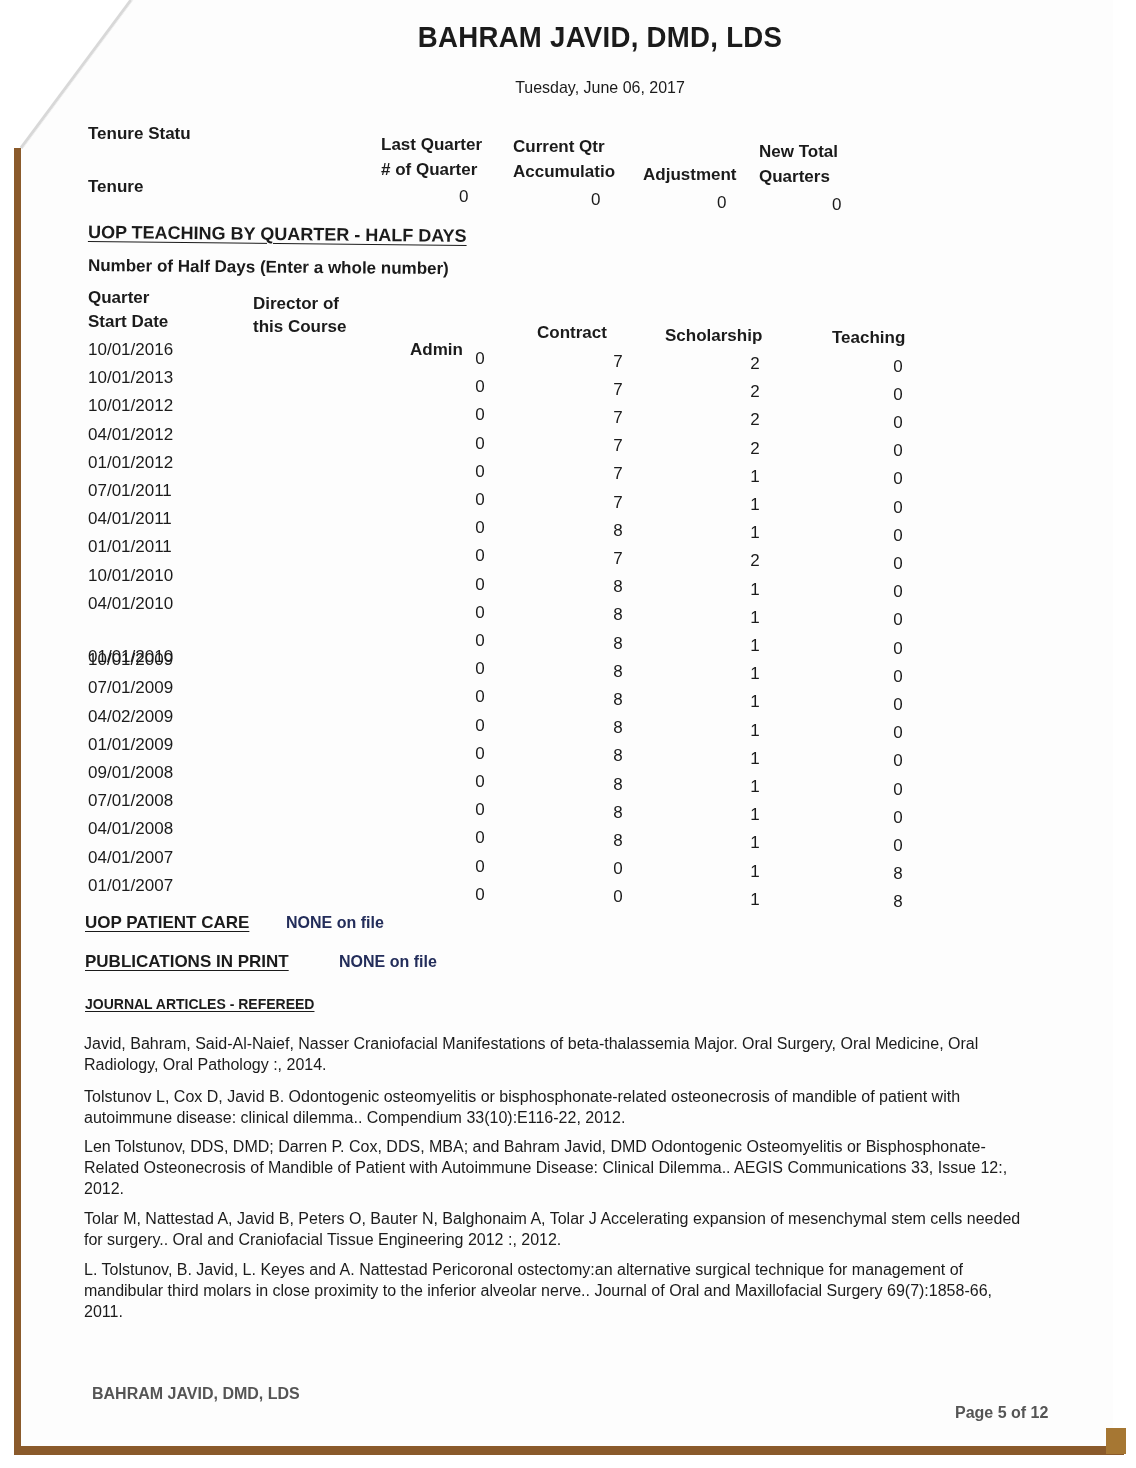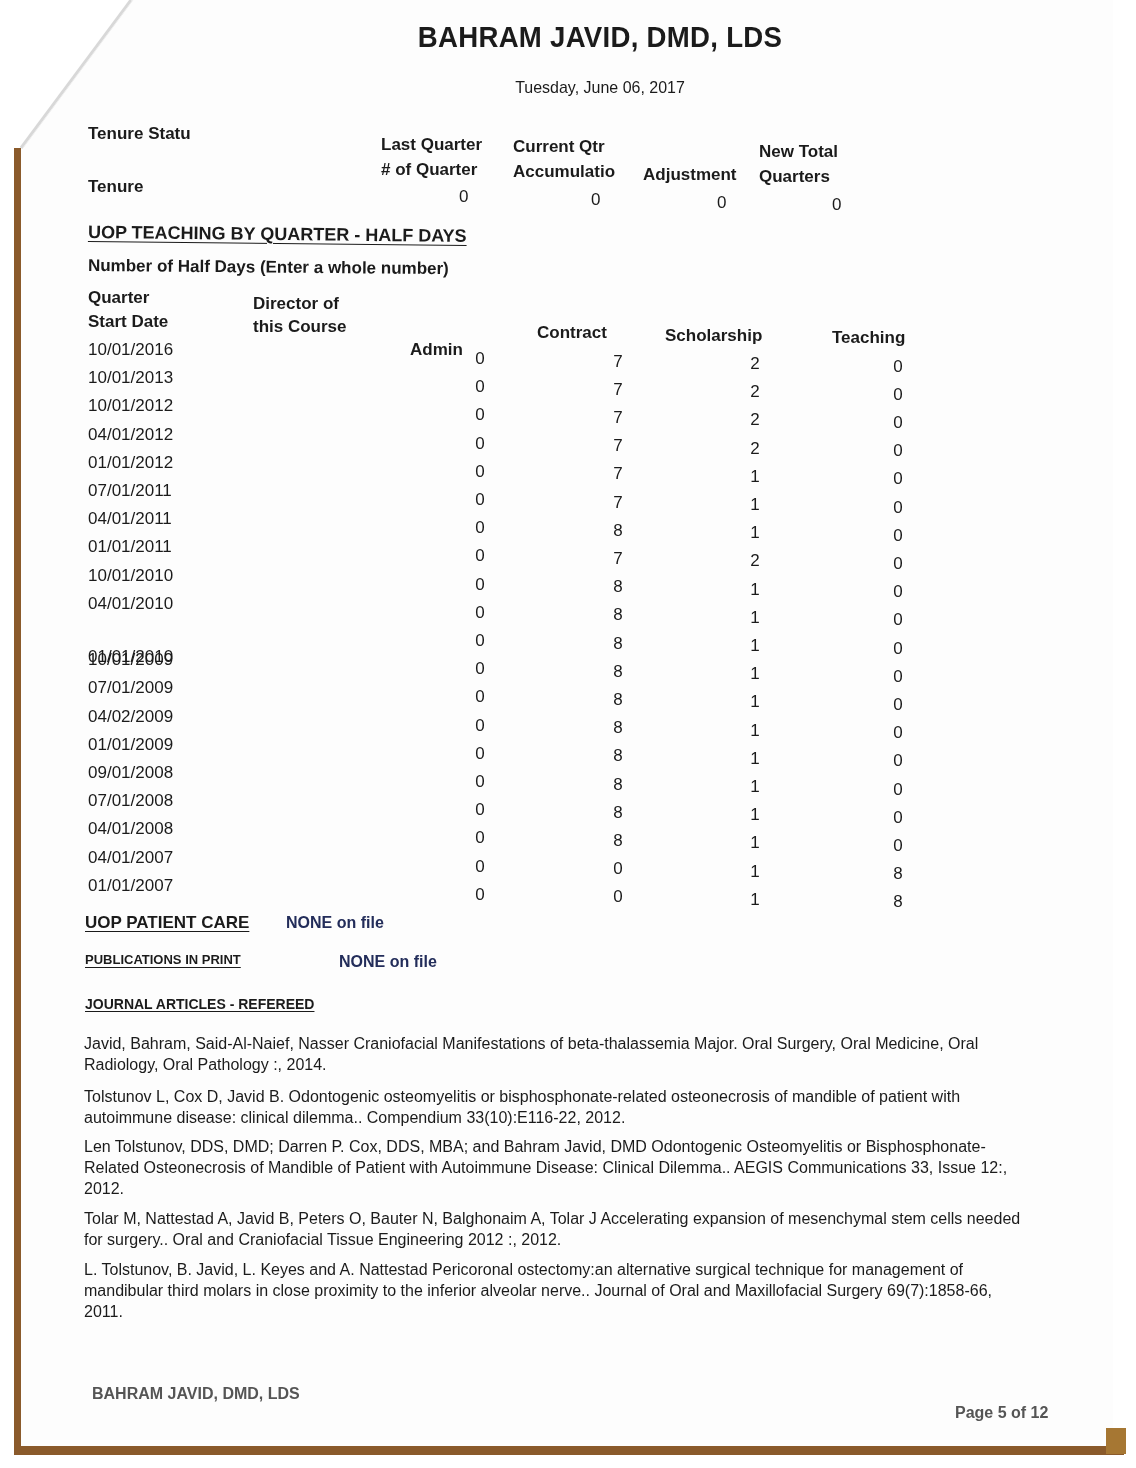--- a/index.html
+++ b/index.html
@@ -230,21 +230,21 @@
       <div class="num" style="left: 470px; top: 884.8px;">0</div>
       <div class="num" style="left: 608px; top: 887.3px;">0</div>
       <div class="num" style="left: 745px; top: 889.8px;">1</div>
       <div class="num" style="left: 888px; top: 892.3px;">8</div>
     </div>
   </div>
 
 <div class="abs sec-title" style="left:85px;top:913px;font-size:17px;">UOP PATIENT CARE</div>
 <div class="abs none-file" style="left:286px;top:914px;">NONE on file</div>
 
-<div class="abs sec-title" style="left:85px;top:952px;font-size:13px;">PUBLICATIONS IN PRINT</div>
+<div class="abs sec-title" style="left:85px;top:952px;font-size:17px;">PUBLICATIONS IN PRINT</div>
 <div class="abs none-file" style="left:339px;top:953px;">NONE on file</div>
 
 <div class="abs sec-title" style="left:85px;top:996px;font-size:14px;text-underline-offset:2px;">JOURNAL ARTICLES - REFEREED</div>
 
 <div class="pub" style="top:1033px;">Javid, Bahram, Said-Al-Naief, Nasser Craniofacial Manifestations of beta-thalassemia Major.  Oral Surgery, Oral Medicine, Oral Radiology, Oral Pathology :, 2014.</div>
 <div class="pub" style="top:1086px;">Tolstunov L, Cox D, Javid B. Odontogenic osteomyelitis or bisphosphonate-related osteonecrosis of mandible of patient with autoimmune disease: clinical dilemma..  Compendium 33(10):E116-22, 2012.</div>
 <div class="pub" style="top:1136px;">Len Tolstunov, DDS, DMD; Darren P. Cox, DDS, MBA; and Bahram Javid, DMD Odontogenic Osteomyelitis or Bisphosphonate-Related Osteonecrosis of Mandible of Patient with Autoimmune Disease: Clinical Dilemma..  AEGIS Communications 33, Issue 12:, 2012.</div>
 <div class="pub" style="top:1208px;">Tolar M, Nattestad A, Javid B, Peters O, Bauter N, Balghonaim A, Tolar J Accelerating expansion of mesenchymal stem cells needed for surgery..  Oral and Craniofacial Tissue Engineering 2012 :, 2012.</div>
 <div class="pub" style="top:1259px;">L. Tolstunov, B. Javid, L. Keyes and A. Nattestad Pericoronal ostectomy:an alternative surgical technique for management of mandibular third molars in close proximity to the inferior alveolar nerve..  Journal of Oral and Maxillofacial Surgery 69(7):1858-66, 2011.</div>
 

